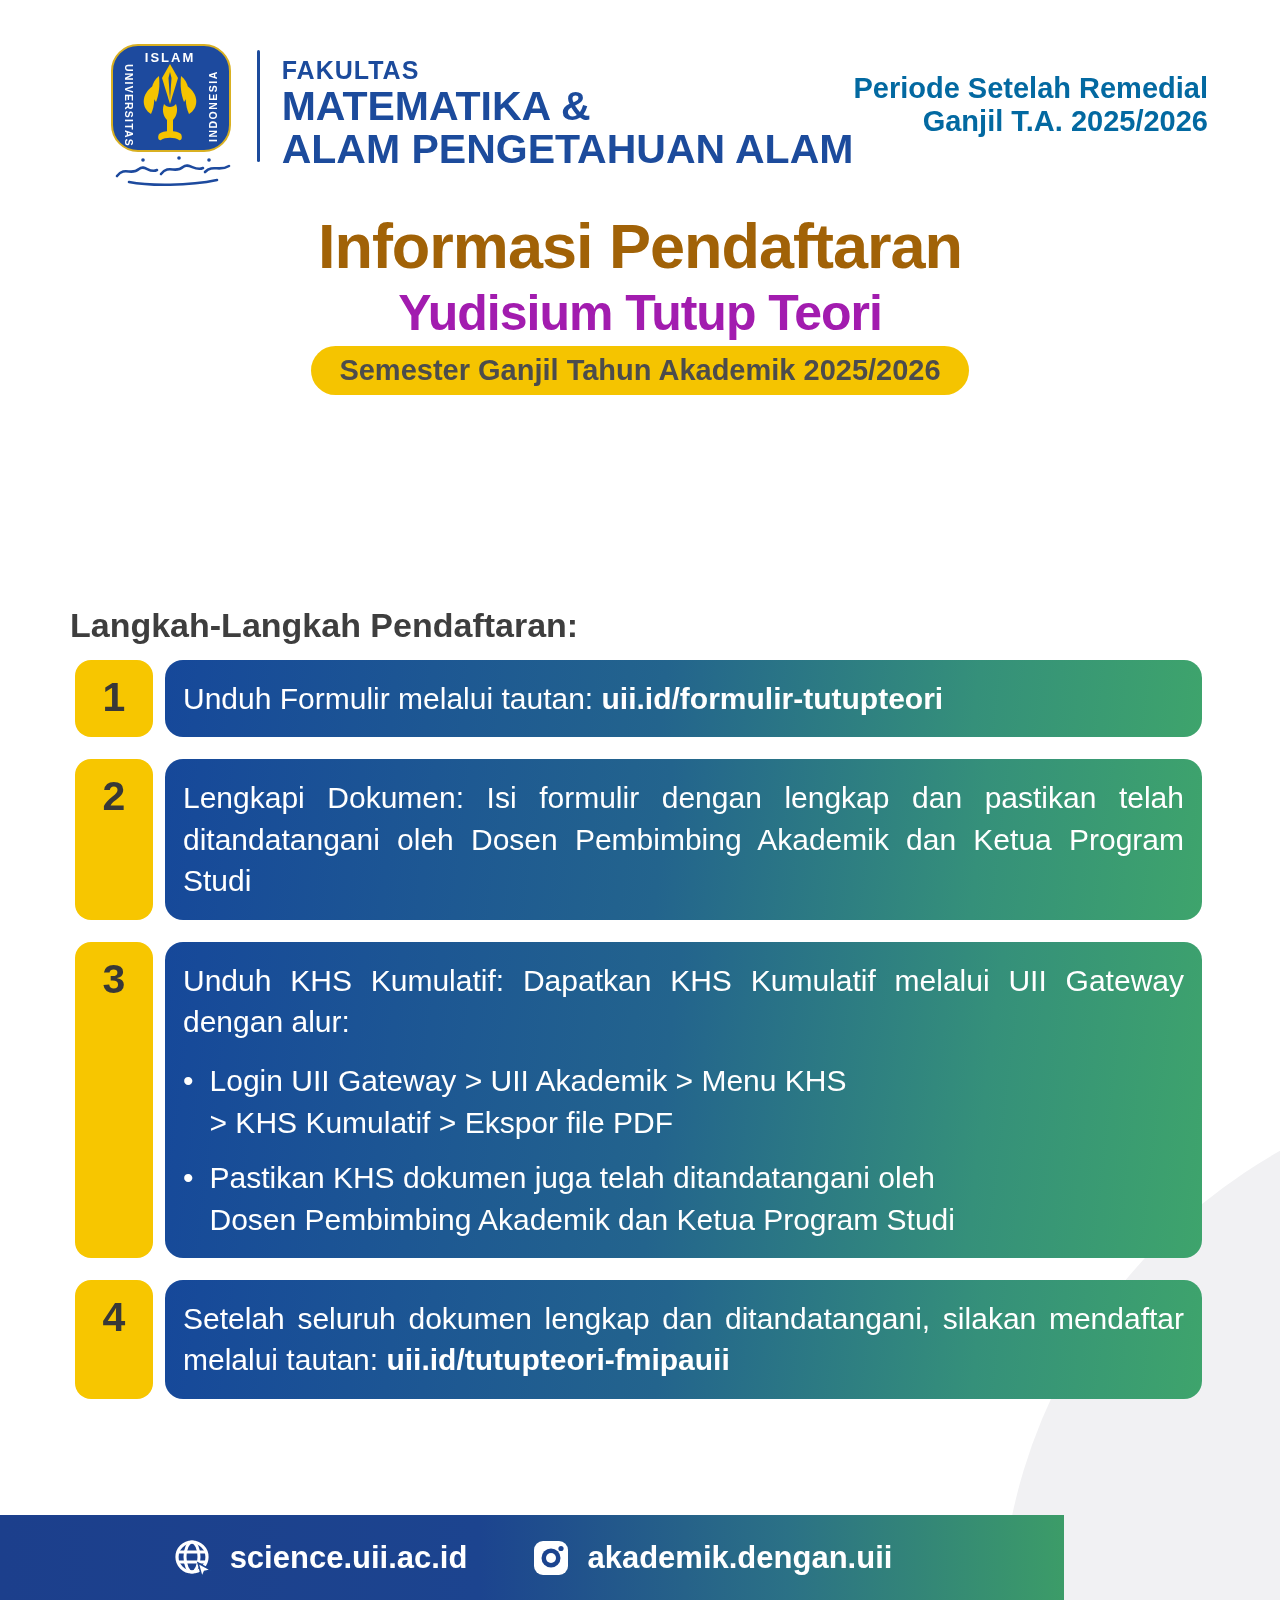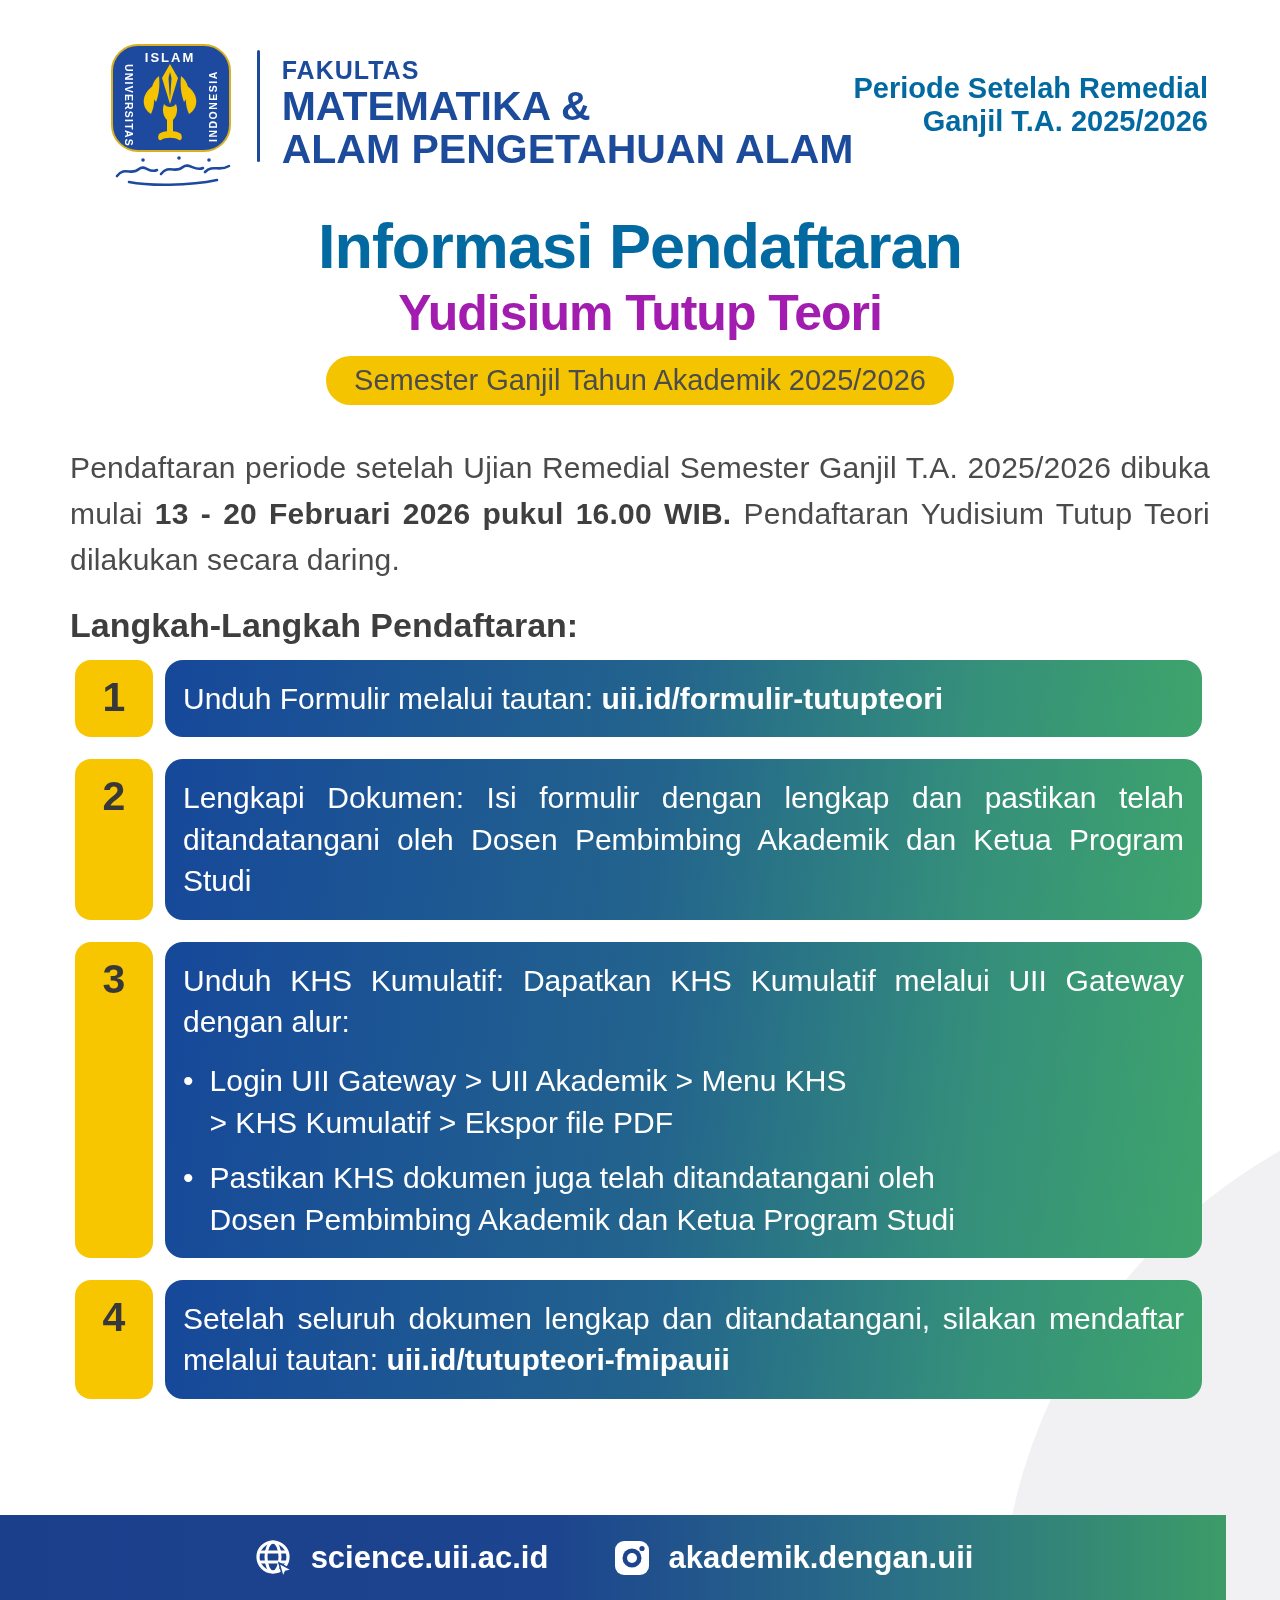--- a/index.html
+++ b/index.html
@@ -16,24 +16,24 @@
   .brand { display:flex; align-items:flex-start; }
   .brand svg.logo { width:130px; height:148px; display:block; }
   .brand .divider { width:3px; height:112px; background:#1c4b9c; margin:8px 22px 0 18px; border-radius:2px; }
   .faculty { color:#1c4b9c; padding-top:14px; }
   .faculty .f1 { font-size:25px; font-weight:600; letter-spacing:1px; }
   .faculty .f2, .faculty .f3 { font-size:41px; font-weight:700; letter-spacing:0px; line-height:1.06; }
   .period { text-align:right; color:#0369a1; font-weight:700; font-size:29px; line-height:1.15; padding-top:30px; }
 
   
   .title-wrap { position:absolute; top:210px; left:0; width:100%; text-align:center; }
-  .title-1 { color:#0369a1; font-size:63px; font-weight:800; letter-spacing:-1px; }
+  .title-1 { color:#a16207; font-size:63px; font-weight:800; letter-spacing:-1px; }
   .title-2 { color:#a21caf; font-size:50px; font-weight:800; letter-spacing:-1px; margin-top:2px; }
-  .badge { display:inline-block; margin-top:14px; background:#f5c400; color:#4c4c4c;
-    font-size:29px; font-weight:400; padding:8px 28px; border-radius:26px; }
+  .badge { display:inline-block; margin-top:4px; background:#f5c400; color:#4c4c4c;
+    font-size:29px; font-weight:700; padding:8px 28px; border-radius:26px; }
 
   
   .intro { position:absolute; left:70px; top:445px; width:1140px; font-size:30px; color:#4b4b4b;
     text-align:justify; line-height:1.53; letter-spacing:0.2px; }
   .intro b { color:#3f3f3f; }
 
   
   .steps-heading { position:absolute; left:70px; top:606px; font-size:34px; font-weight:700; color:#3e3e3e; }
   .steps { position:absolute; left:75px; top:660px; width:1127px; display:flex; flex-direction:column; gap:22px; }
   .step-row { display:flex; gap:12px; align-items:stretch; }
@@ -43,21 +43,21 @@
     padding:18px 18px; text-align:justify;
     background:linear-gradient(97deg,#16489a 0%,#23648d 48%,#35907a 78%,#3ea46c 100%); }
   .step-box b { font-weight:700; }
   .step-box .para { text-align:justify; }
   .bullets { margin-top:18px; display:flex; flex-direction:column; gap:14px; }
   .bullet { display:flex; gap:16px; text-align:left; }
   .bullet .dot { flex:0 0 auto; font-size:30px; line-height:1.38; }
   .bullet .lines div { line-height:1.38; }
 
   
-  .footer { position:absolute; left:0; bottom:0; width:1226px; height:85px;
+  .footer { position:absolute; left:0; bottom:0; width:1064px; height:85px;
     background:linear-gradient(90deg,#1c3f8c 0%,#1c448f 45%,#2b7186 74%,#3c9c68 100%);
     display:flex; align-items:center; justify-content:center; gap:64px; }
   .footer .item { display:flex; align-items:center; gap:16px; color:#ffffff; font-size:31px; font-weight:700; }
   .footer svg { display:block; }
 </style>
 </head>
 <body>
 
 <div class="page">
 
@@ -107,21 +107,20 @@
       <div>Ganjil T.A. 2025/2026</div>
     </div>
   </div>
 
   <div class="title-wrap">
     <div class="title-1">Informasi Pendaftaran</div>
     <div class="title-2">Yudisium Tutup Teori</div>
     <div><span class="badge">Semester Ganjil Tahun Akademik 2025/2026</span></div>
   </div>
 
-  <p class="intro"><span>Pendaftaran periode setelah Ujian Remedial Semester Ganjil T.A. 2025/2026 dibuka mulai </span><b>13 - 20 Februari 2026 pukul 16.00  WIB.</b><span> Pendaftaran Yudisium Tutup Teori dilakukan secara daring.</span></p>
 
   <div class="steps-heading">Langkah-Langkah Pendaftaran:</div>
 
   <div class="steps">
 
     <div class="step-row">
       <div class="step-num">1</div>
       <div class="step-box"><span>Unduh Formulir melalui tautan: </span><b>uii.id/formulir-tutupteori</b></div>
     </div>
 

